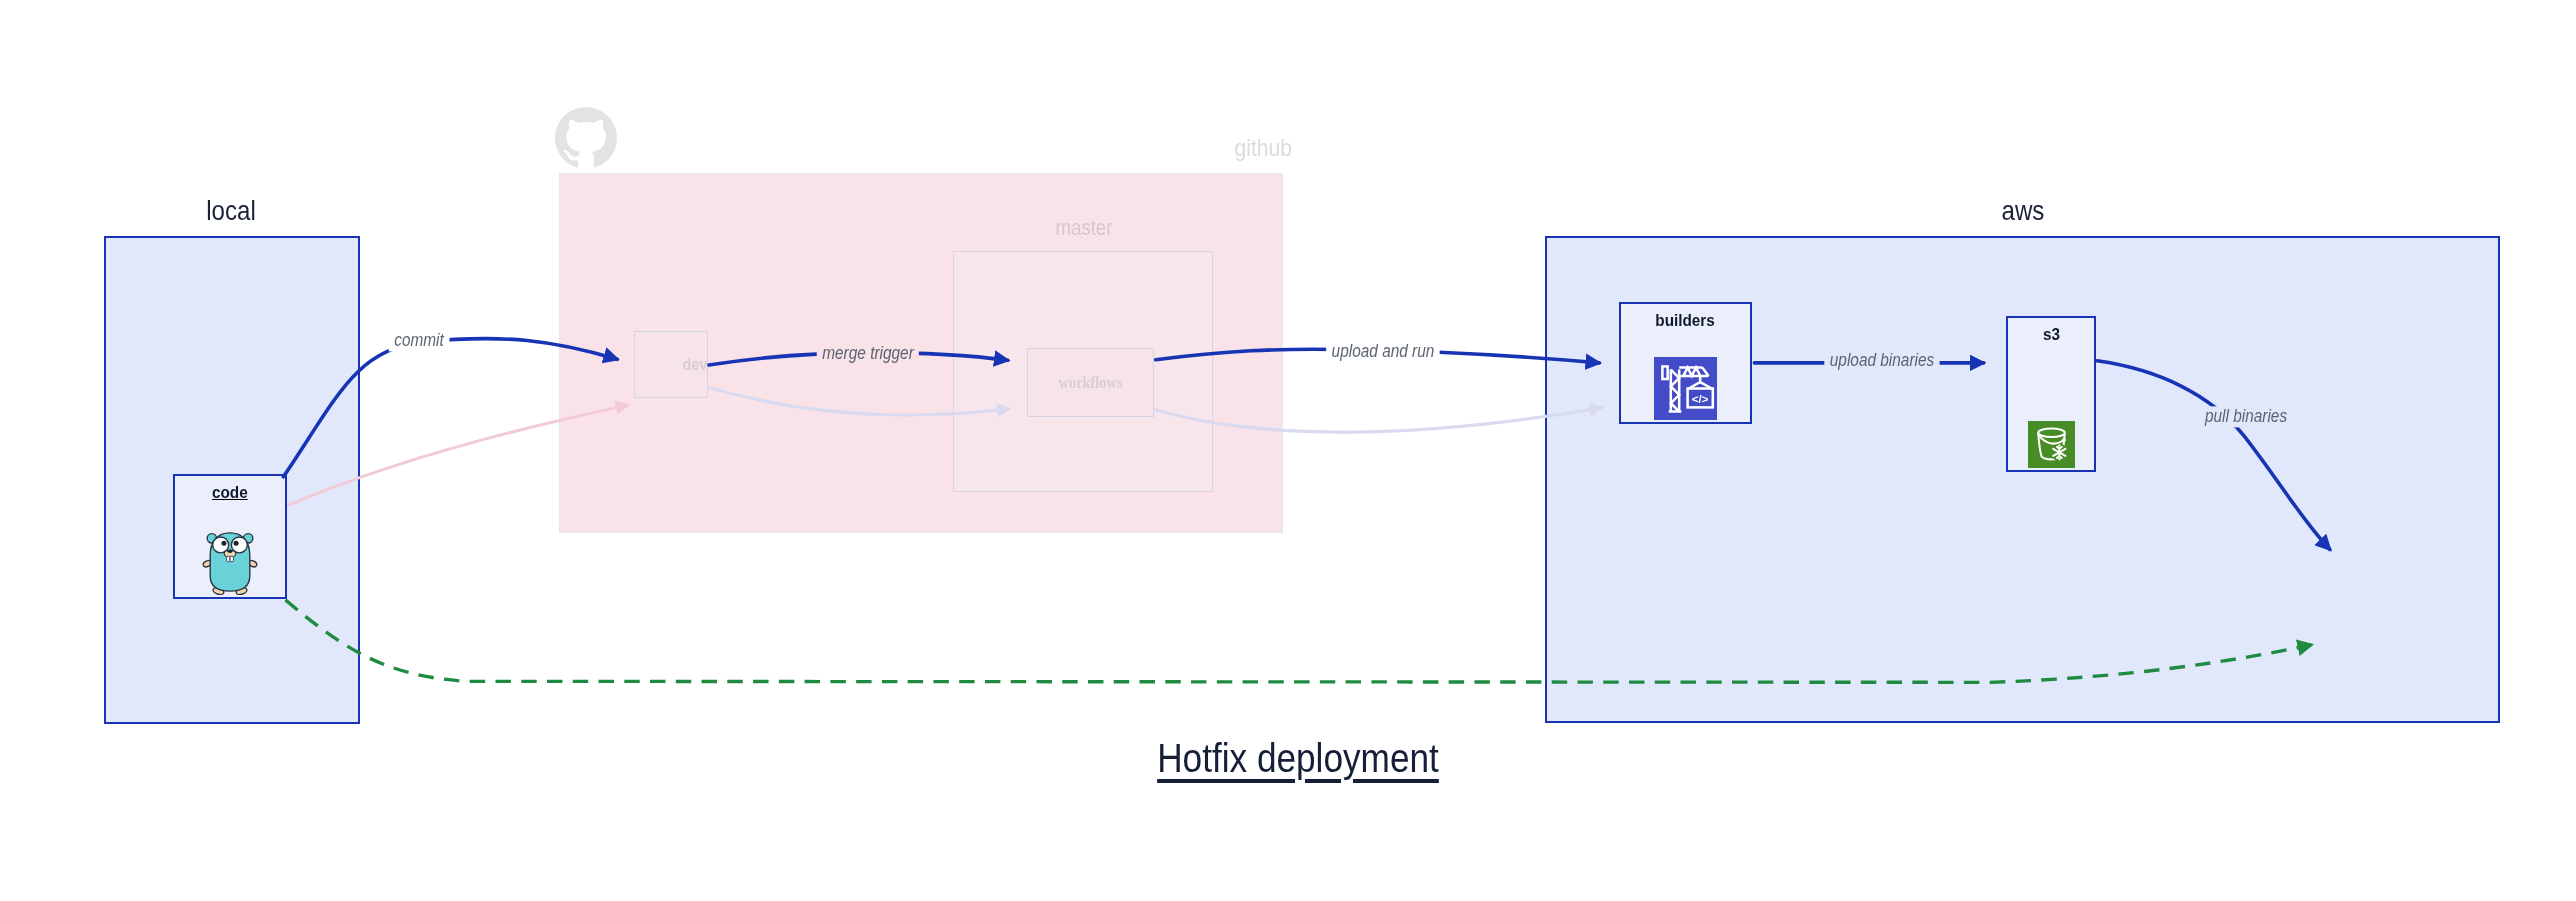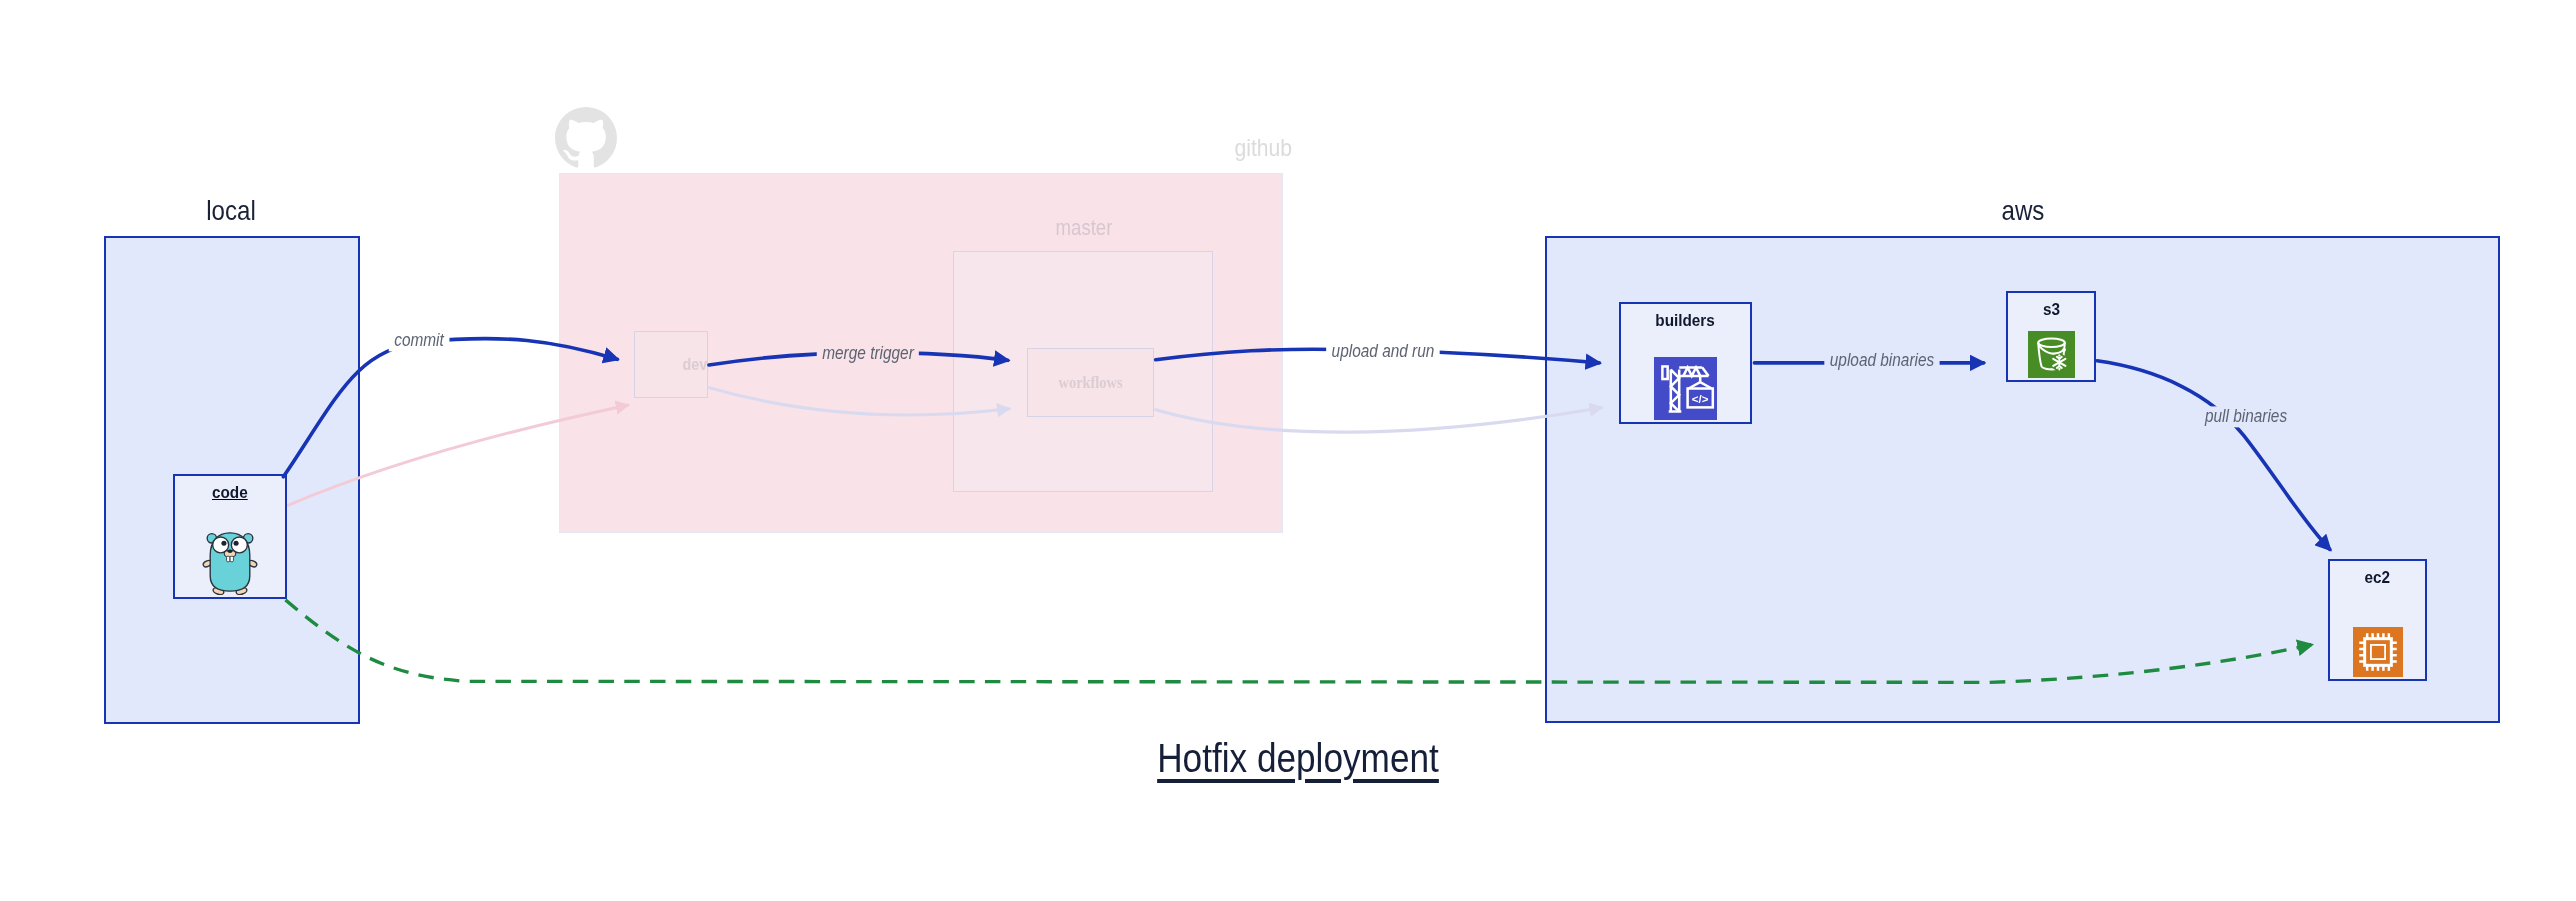--- a/index.html
+++ b/index.html
@@ -115,21 +115,21 @@
           <path d="M24,10 H46 M24,18 H52 M46,10 L52,18"></path>
           <path d="M28,18 L32,10 L36,18 L40,10 L44,18"></path>
           <path d="M44,18 V24 M44,24 L33,30 M44,24 L55,30"></path>
           <rect x="32" y="30" width="24" height="18"></rect>
         </g>
         <text x="44" y="44" font-size="11" font-weight="bold" fill="#ffffff" text-anchor="middle" font-family="Liberation Sans, sans-serif">&lt;/&gt;</text>
       </svg>
     </div>
   </div>
 
-  <div class="node" style="left:2006px;top:291px;width:90px;height:91px;">
+  <div class="node" style="left:2006px;top:316px;width:90px;height:156px;">
     <div class="node-label">s3</div>
     <div class="icon-wrap">
       <svg width="47" height="47" viewBox="0 0 60 60" aria-hidden="true">
         <rect width="60" height="60" fill="#478c24"></rect>
         <g stroke="#ffffff" stroke-width="2.6" fill="none">
           <ellipse cx="30" cy="15" rx="17" ry="5.5"></ellipse>
           <path d="M13,15 C14,28 15.5,40 17.5,46"></path>
           <path d="M47,15 C46,28 44.5,40 42.5,46"></path>
           <path d="M17.5,46 C23,50 37,50 42.5,46"></path>
           <path d="M14,19 C24,30 36,32 46,24"></path>
@@ -139,36 +139,20 @@
         <g stroke="#ffffff" stroke-width="2.6" stroke-linecap="round">
           <path d="M40,31 V49"></path>
           <path d="M32.2,35.5 L47.8,44.5"></path>
           <path d="M32.2,44.5 L47.8,35.5"></path>
           <path d="M37,33 L40,35 L43,33 M37,47 L40,45 L43,47"></path>
         </g>
       </svg>
     </div>
   </div>
 
-  <div class="node" style="left:2328px;top:559px;width:99px;height:122px;">
-    <div class="node-label">ec2</div>
-    <div class="icon-wrap">
-      <svg width="50" height="50" viewBox="0 0 60 60" aria-hidden="true">
-        <rect width="60" height="60" fill="#dd7620"></rect>
-        <g stroke="#ffffff" stroke-width="3" fill="none">
-          <path d="M17,7.5 V14 M23.5,7.5 V14 M30,7.5 V14 M36.5,7.5 V14 M43,7.5 V14"></path>
-          <path d="M17,46 V52.5 M23.5,46 V52.5 M30,46 V52.5 M36.5,46 V52.5 M43,46 V52.5"></path>
-          <path d="M7.5,19 H14 M7.5,26.5 H14 M7.5,34 H14 M7.5,41.5 H14"></path>
-          <path d="M46,19 H52.5 M46,26.5 H52.5 M46,34 H52.5 M46,41.5 H52.5"></path>
-        </g>
-        <rect x="14" y="14" width="32" height="32" stroke="#ffffff" stroke-width="3.6" fill="none"></rect>
-        <rect x="21.5" y="21.5" width="17" height="17" stroke="#ffffff" stroke-width="2.2" fill="none"></rect>
-      </svg>
-    </div>
-  </div>
 
   <svg id="edges-layer" width="2604" height="902" viewBox="0 0 5054 1750">
     <defs>
       <marker id="arr-blue" viewBox="0 0 12 12" refX="10" refY="6" markerWidth="4.6" markerHeight="4.6" orient="auto-start-reverse">
         <path d="M0,0 L12,6 L0,12 z" fill="#1634b4"></path>
       </marker>
       <marker id="arr-green" viewBox="0 0 12 12" refX="10" refY="6" markerWidth="5" markerHeight="5" orient="auto-start-reverse">
         <path d="M0,0 L12,6 L0,12 z" fill="#1e8b40"></path>
       </marker>
       <marker id="arr-pink" viewBox="0 0 12 12" refX="10" refY="6" markerWidth="4.6" markerHeight="4.6" orient="auto-start-reverse">

